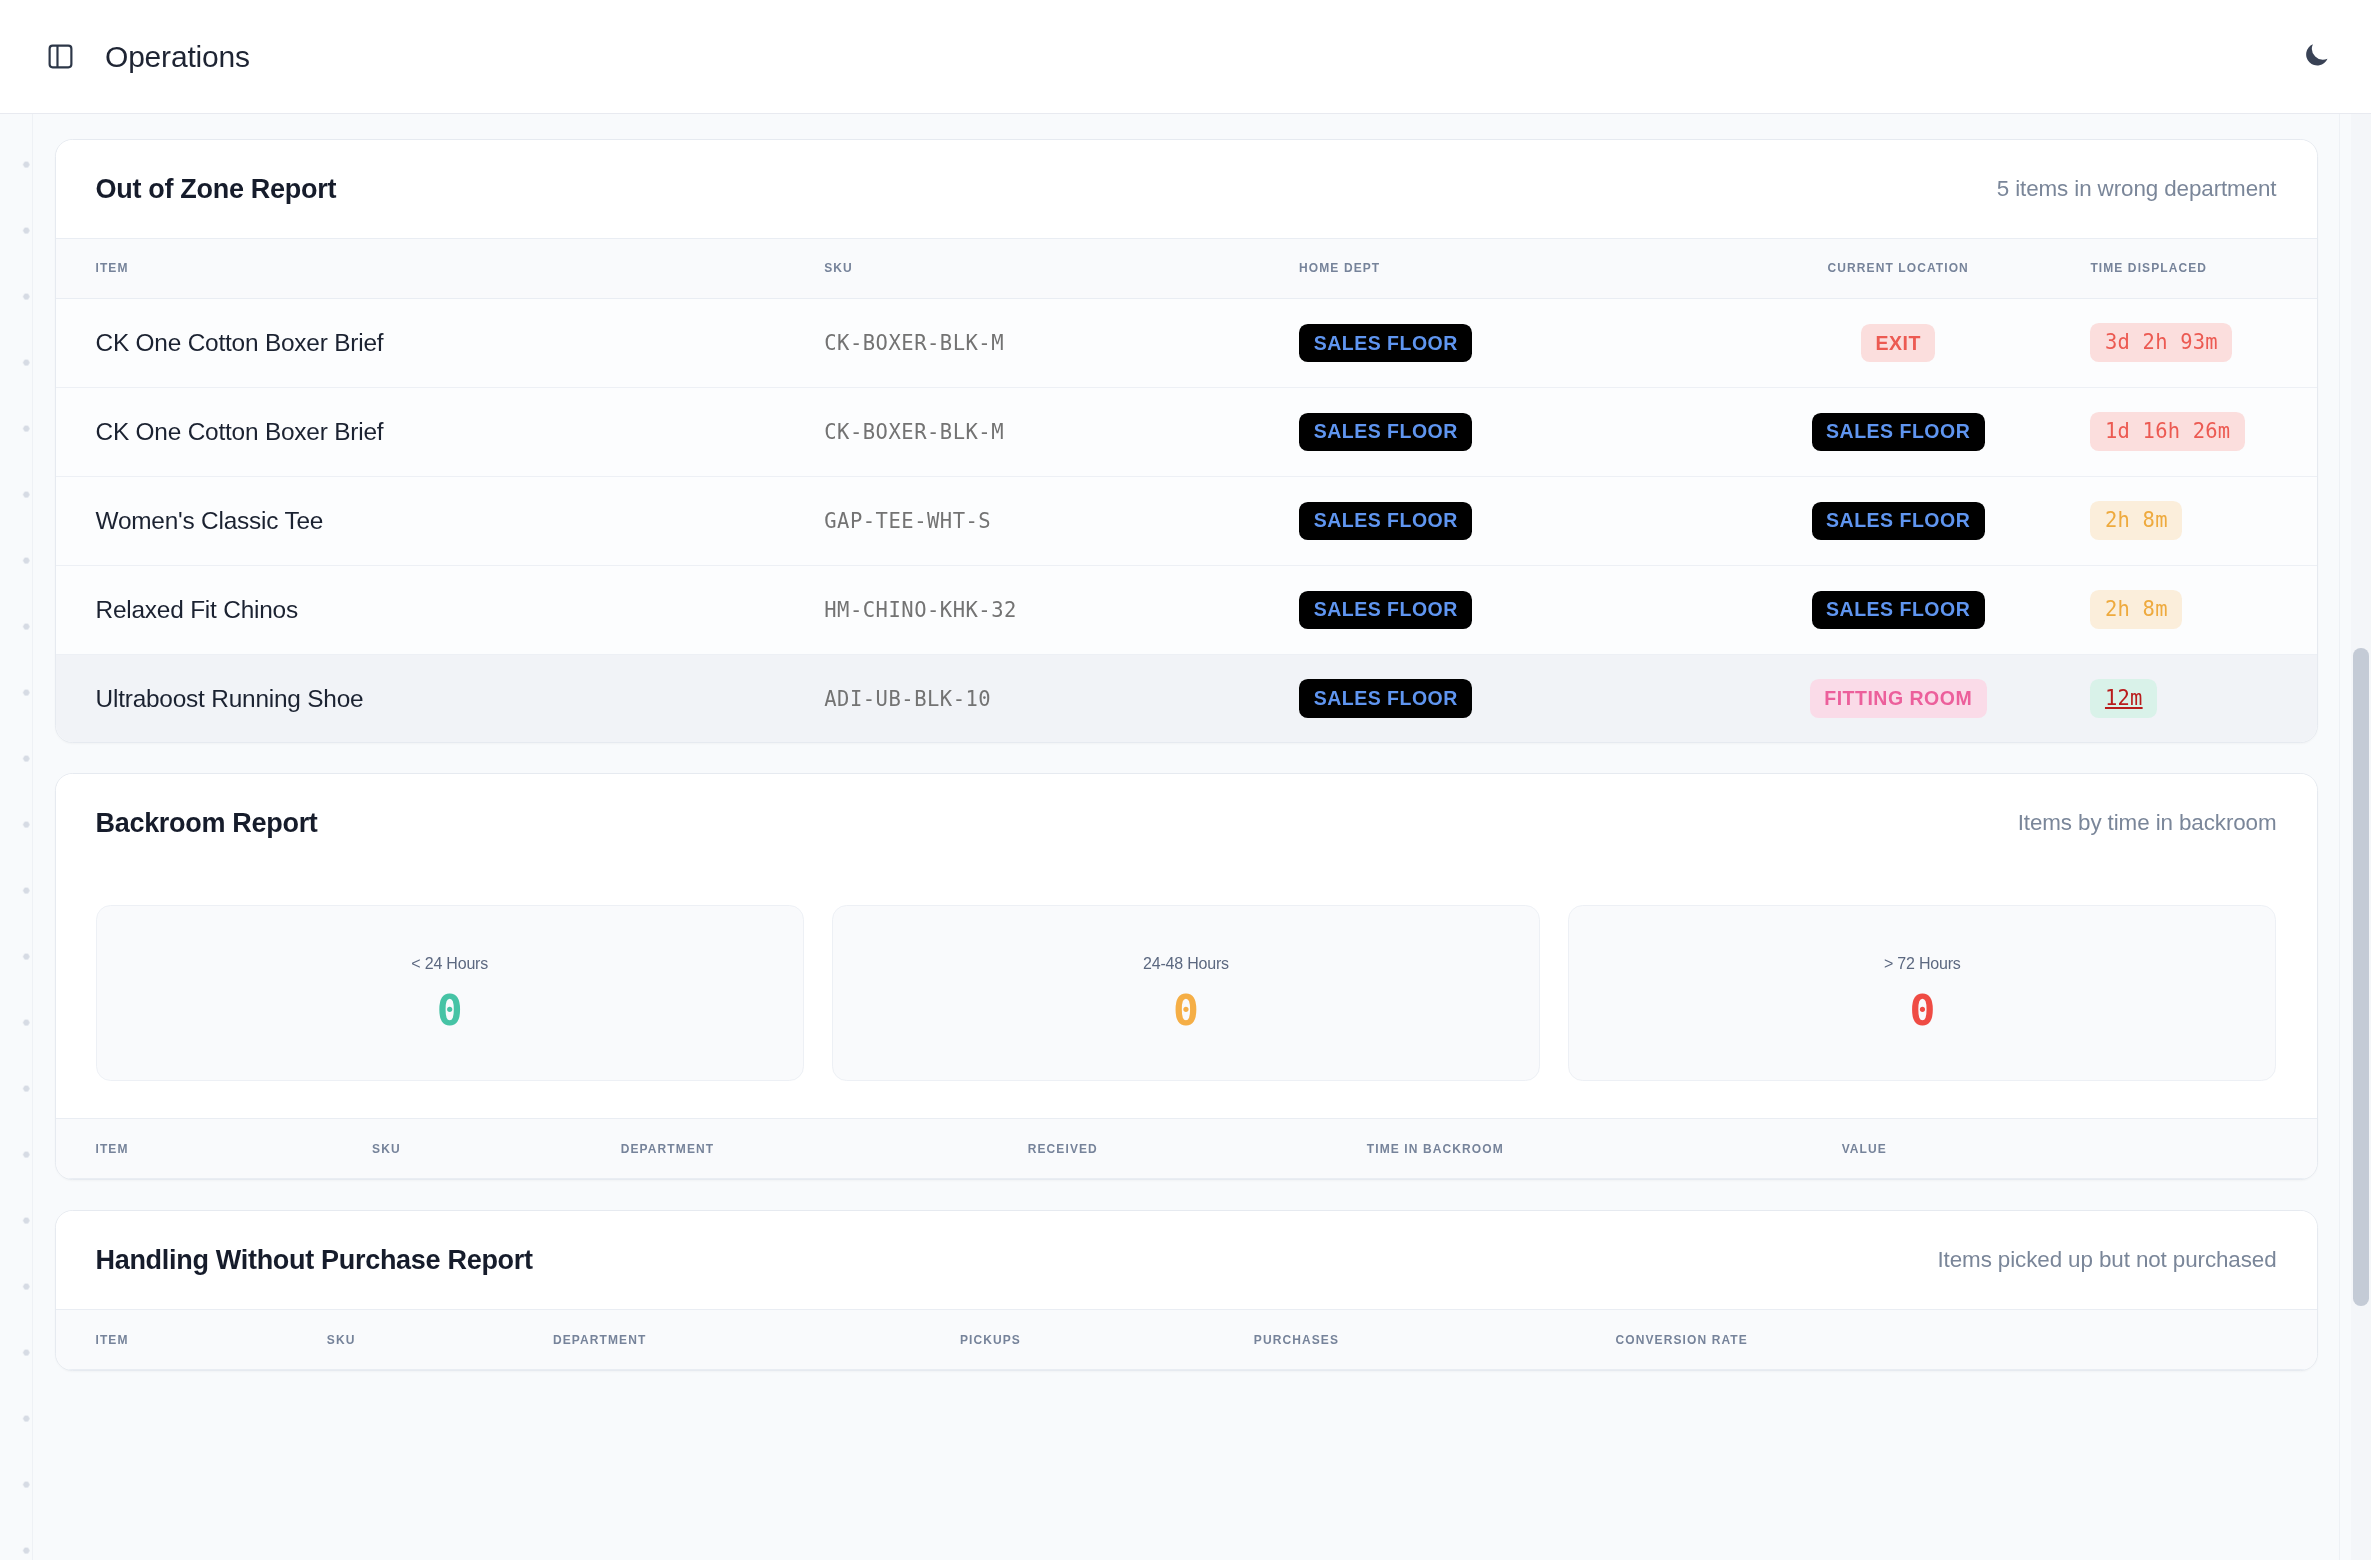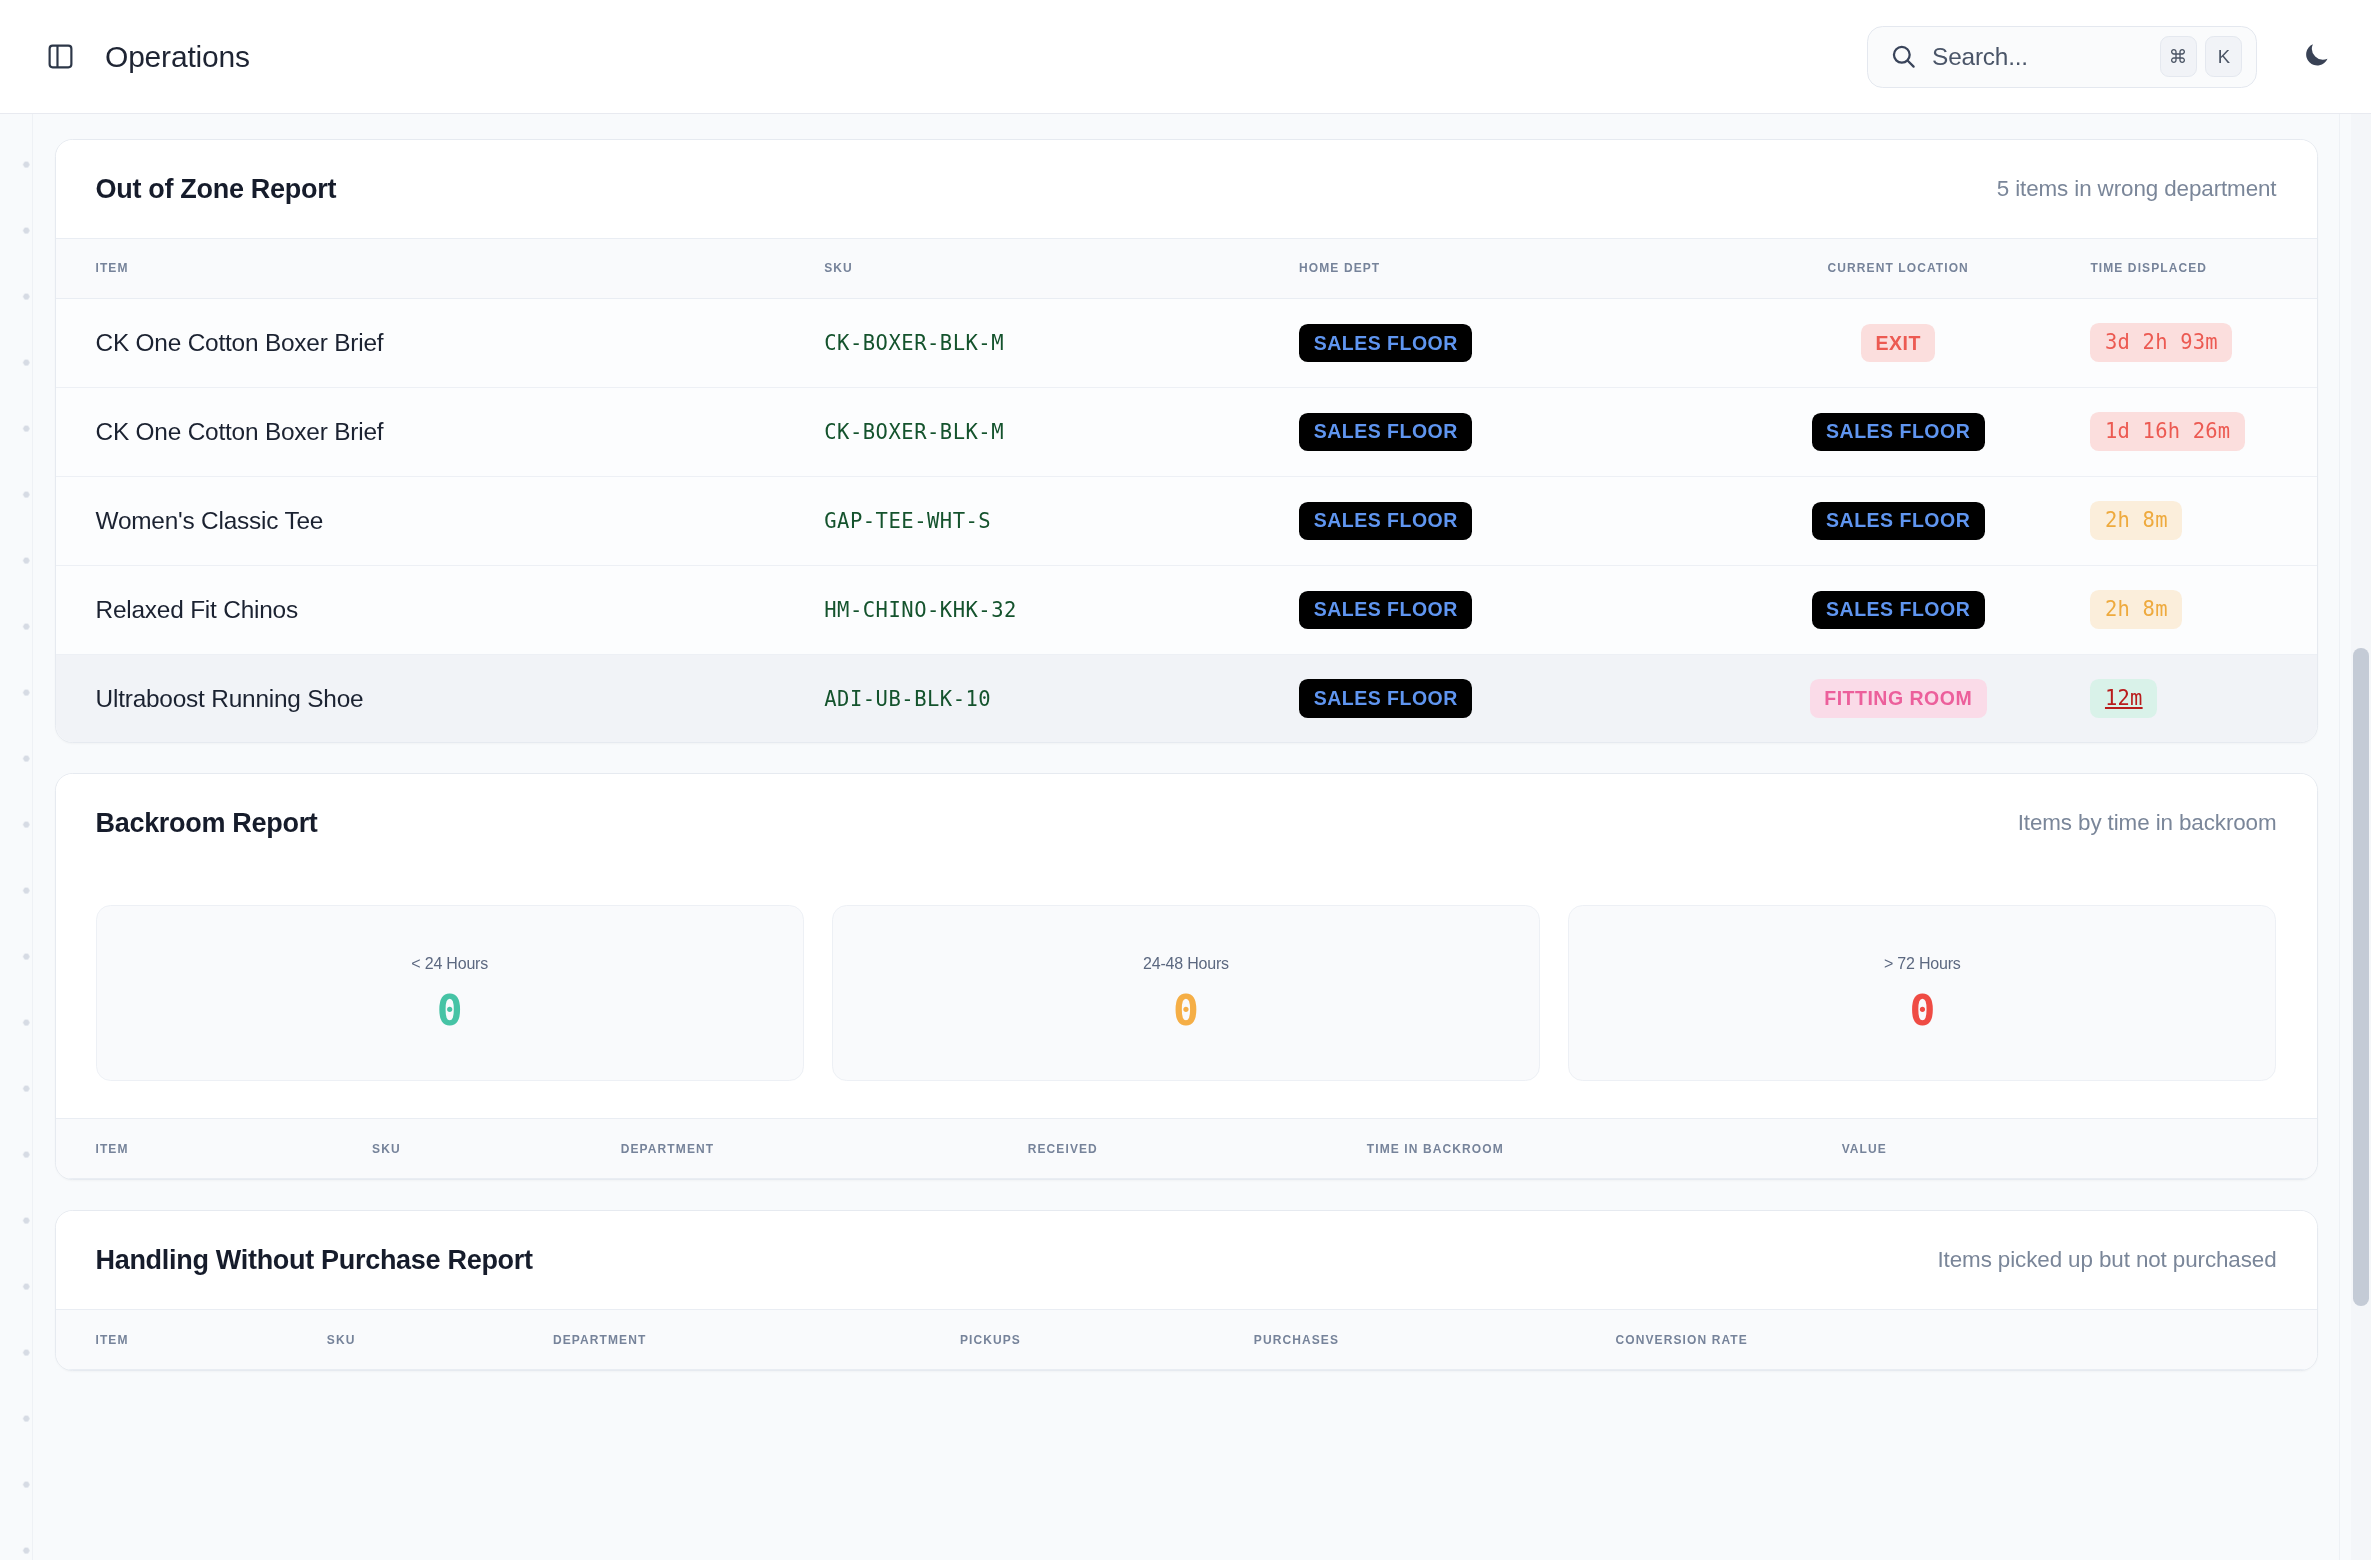--- a/index.html
+++ b/index.html
@@ -203,21 +203,21 @@
   td {
     padding: 24.4px 0;
     font-size: 24.4px;
     color: #1b2231;
     vertical-align: middle;
     letter-spacing: -0.2px;
   }
   td.mono {
     font-family: "DejaVu Sans Mono", "Liberation Mono", monospace;
     font-size: 20.5px;
-    color: #14532d;
+    color: #737373;
     letter-spacing: 0.5px;
   }
 
   .badge {
     display: inline-block;
     border-radius: 8.8px;
     padding: 7.8px 14.6px;
     font-size: 19.5px;
     font-weight: 700;
     letter-spacing: 0.5px;
@@ -326,33 +326,20 @@
           <svg width="29" height="29" viewBox="0 0 24 24" fill="none" stroke="#2d3748" stroke-width="1.8">
             <rect x="3" y="3" width="18" height="18" rx="2.5"></rect>
             <line x1="9.5" y1="3" x2="9.5" y2="21"></line>
           </svg>
         </span>
       </div>
       <div class="page-title">Operations</div>
     </div>
 
     <div class="topbar-right">
-      <div class="search-box">
-        <span class="search-icon">
-          <svg width="27" height="27" viewBox="0 0 24 24" fill="none" stroke="#39445a" stroke-width="2" stroke-linecap="round">
-            <circle cx="10.5" cy="10.5" r="7"></circle>
-            <line x1="15.8" y1="15.8" x2="21" y2="21"></line>
-          </svg>
-        </span>
-        <span class="search-placeholder">Search...</span>
-        <span class="kbd-group">
-          <span class="kbd">⌘</span>
-          <span class="kbd">K</span>
-        </span>
-      </div>
 
       <div class="theme-toggle">
         <span>
           <svg width="31" height="31" viewBox="0 0 24 24" fill="#394255">
             <path d="M20.5 15.3A8.6 8.6 0 0 1 9.2 4a8.6 8.6 0 1 0 11.3 11.3z"></path>
           </svg>
         </span>
       </div>
     </div>
   </div>

